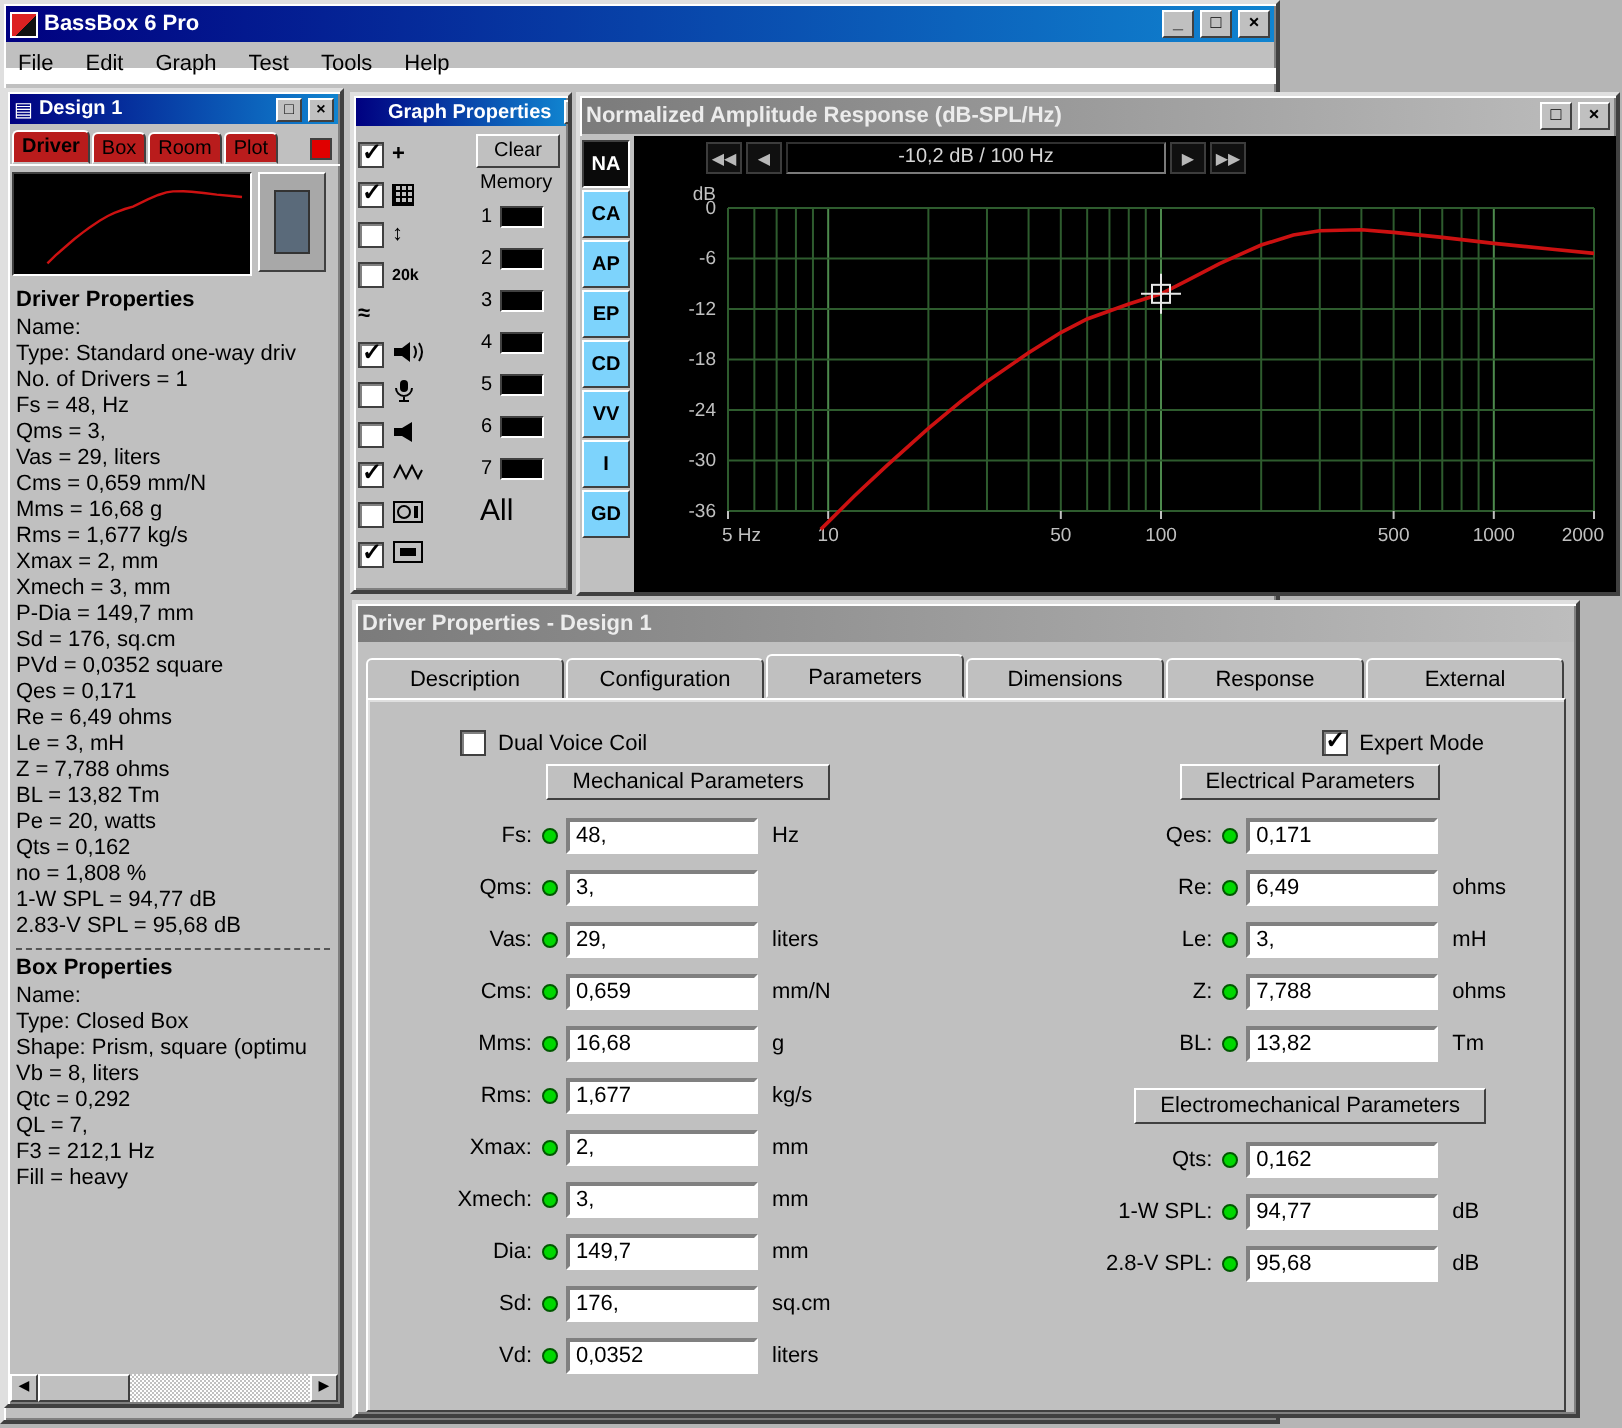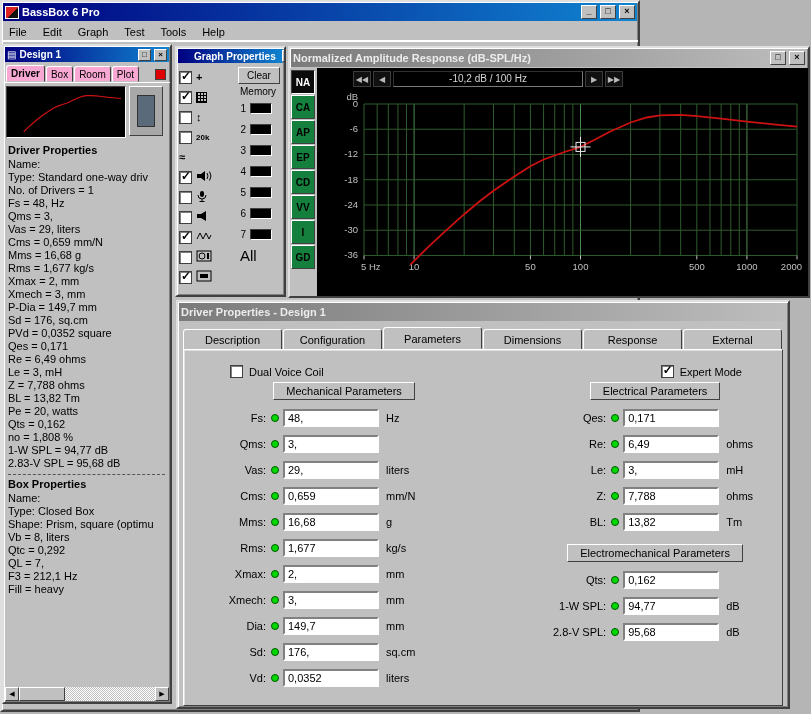--- a/index.html
+++ b/index.html
@@ -33,29 +33,29 @@
   }
   .tb-btn.small { width:13px; height:12px; line-height:9px; font-size:8px; }
   .app-icon { width:14px; height:13px; flex:none;
     background:linear-gradient(135deg,#d22 0 55%,#111 55% 100%);
     border:1px solid #fff; }
   .panel-glyph { font-size:10px; font-weight:normal; }
 
   
   #main-window { left:0; top:0; width:640px; height:712px; }
   .menubar { display:flex; gap:16px; padding:4px 7px 3px; height:19px;
-    border-bottom:1px solid #ffffff; box-shadow:0 1px 0 #fff; }
+    border-bottom:7px solid #ffffff; box-shadow:0 1px 0 #fff; }
   .menu-item { cursor:default; }
 
   
   #design-window { left:2px; top:44px; width:170px; height:660px; }
   #design-window .titlebar { height:15px; font-size:10px; padding:0 2px; }
   .mini-tabs { display:flex; align-items:flex-end; padding:2px 2px 0; height:19px; }
   .mini-tab {
-    font-size:10px; padding:2px 4px 1px; background:#f9a8d4;
+    font-size:10px; padding:2px 4px 1px; background:#b91c1c;
     border:1px solid; border-color:#fff #404040 #c0c0c0 #fff;
     border-radius:3px 3px 0 0; margin-right:1px;
   }
   .mini-tab.active { font-weight:bold; padding-bottom:2px; }
   .plot-swatch { width:11px; height:11px; background:#e00000;
     border:1px solid #404040; margin:0 2px 2px auto; }
   .thumb-row { display:flex; gap:3px; padding:3px 2px 2px; border-top:1px solid #fff; }
   .thumb { width:120px; height:52px; background:#000;
     border:1px solid; border-color:#404040 #fff #fff #404040; }
   .driver-box-icon { width:34px; height:50px; background:#a8a8a8;
@@ -97,21 +97,21 @@
   .mem-slot { display:flex; align-items:center; gap:4px; height:21px; }
   .mem-num { width:8px; text-align:right; font-size:10px; }
   .mem-swatch { width:22px; height:11px; background:#000;
     border:1px solid; border-color:#404040 #fff #fff #404040; }
   .all-label { font-size:15px; margin:2px 0 0 2px; }
 
   
   #graph-window { left:288px; top:46px; width:522px; height:252px; }
   .graph-client { display:flex; height:228px; }
   .side-strip { width:27px; background:#c0c0c0; padding-top:2px; }
-  .side-tab { width:24px; height:24px; margin:0 0 1px 1px; background:#15803d;
+  .side-tab { width:24px; height:24px; margin:0 0 1px 1px; background:#7dd3fc;
     border:1px solid; border-color:#fff #404040 #404040 #fff;
     font-size:10px; font-weight:bold; display:flex; align-items:center; justify-content:center; }
   .side-tab.active { background:#0a0a0a; color:#fff; border-color:#404040 #fff #fff #404040; }
   .graph-black { flex:1; background:#000; position:relative; }
   .navbar { position:absolute; left:36px; top:2px; height:18px; display:flex; align-items:center; gap:2px; }
   .nav-btn { width:18px; height:16px; background:#101010; color:#b8b8b8;
     border:1px solid #3c3c3c; font-size:8px; display:flex; align-items:center; justify-content:center; }
   .readout { width:190px; height:16px; background:#000; color:#d6d6d6;
     border:1px solid; border-color:#303030 #7a7a7a #7a7a7a #303030;
     font-size:10px; text-align:center; line-height:14px; }

